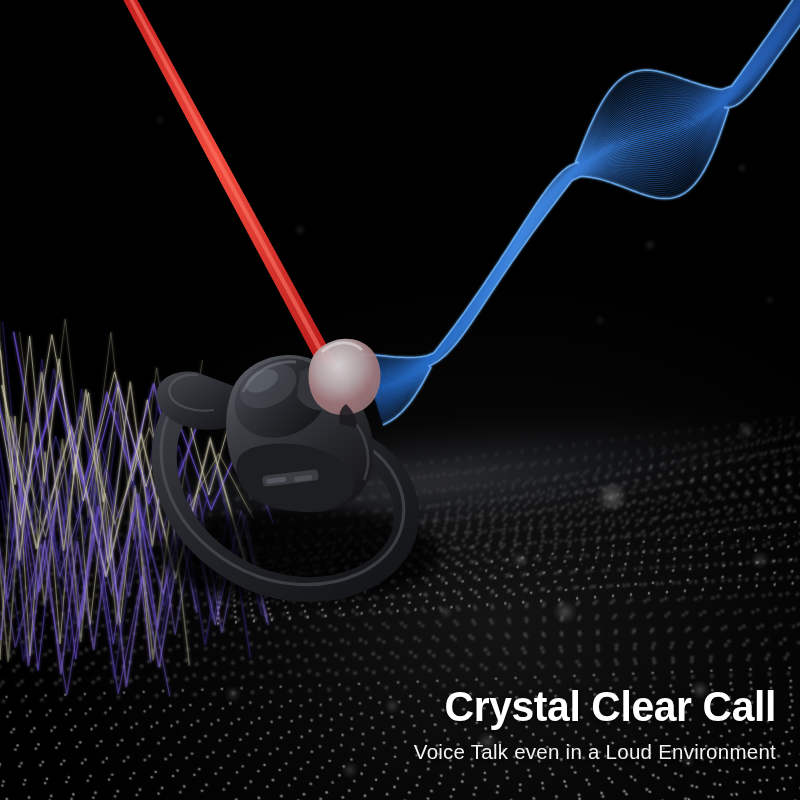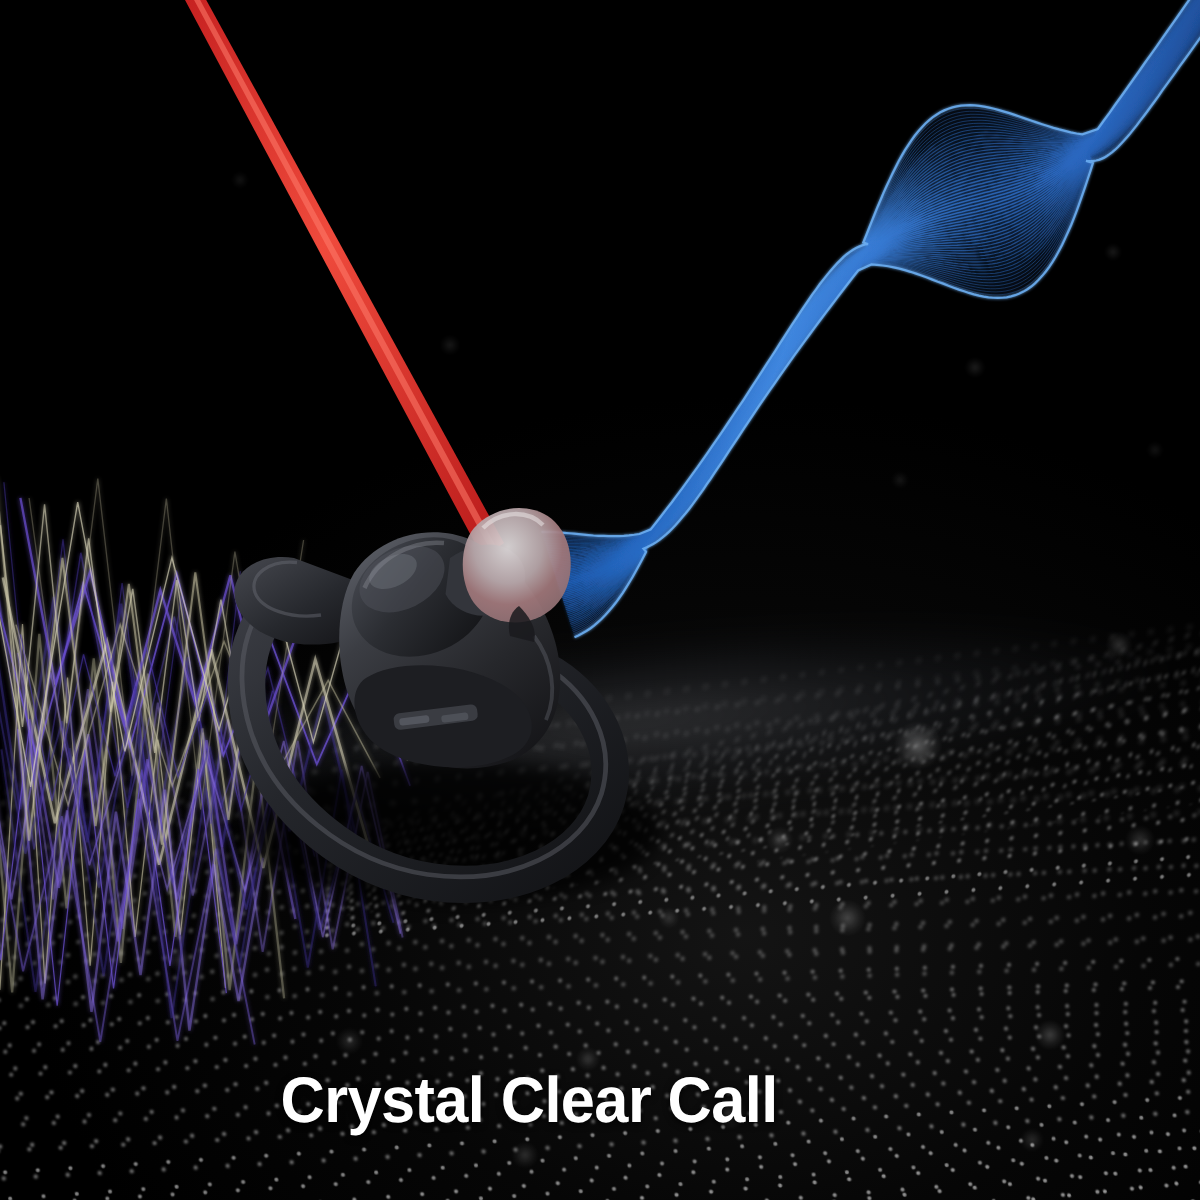--- a/index.html
+++ b/index.html
@@ -57,21 +57,21 @@
 
   
   .art { position: absolute; inset: 0; }
   .art svg { display: block; width: 800px; height: 800px; }
 
   
   #copy {
     position: absolute;
     right: 24px;
     bottom: 34px;
-    text-align: left;
+    text-align: right;
     width: 620px;
   }
   #headline {
     color: #ffffff;
     font-family: "Liberation Sans Narrow", "Liberation Sans", sans-serif;
     font-weight: 700;
     font-size: 43px;
     line-height: 1.02;
     letter-spacing: -0.4px;
     transform: scaleX(0.95);
@@ -378,15 +378,16 @@
                C354,420 328,418 316,402
                C306,388 306,364 316,352 Z" fill="url(#tipg)" opacity="0.94"></path>
       <path d="M322,352 C334,340 352,340 362,350" fill="none" stroke="#efeceb" stroke-width="3" opacity="0.5"></path>
 
       <path d="M346,404 C354,412 358,420 356,428 L340,424 C338,416 340,408 346,404 Z" fill="#1a1a1d" opacity="0.85"></path>
     </svg>
   </div>
 
   <div id="copy">
     <div id="headline">Crystal Clear Call</div>
+    <div class="sub-line">Voice Talk even in a Loud Environment</div>
   </div>
 
 </div>
 
 </body></html>

